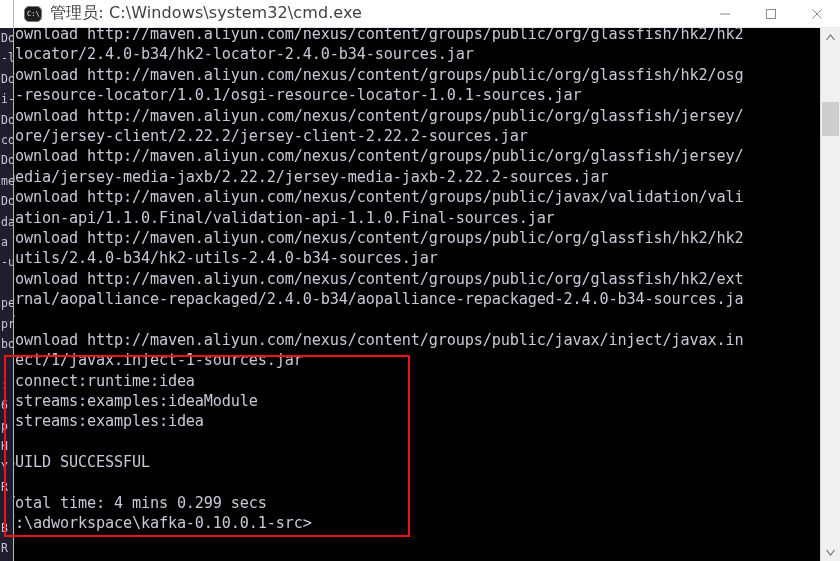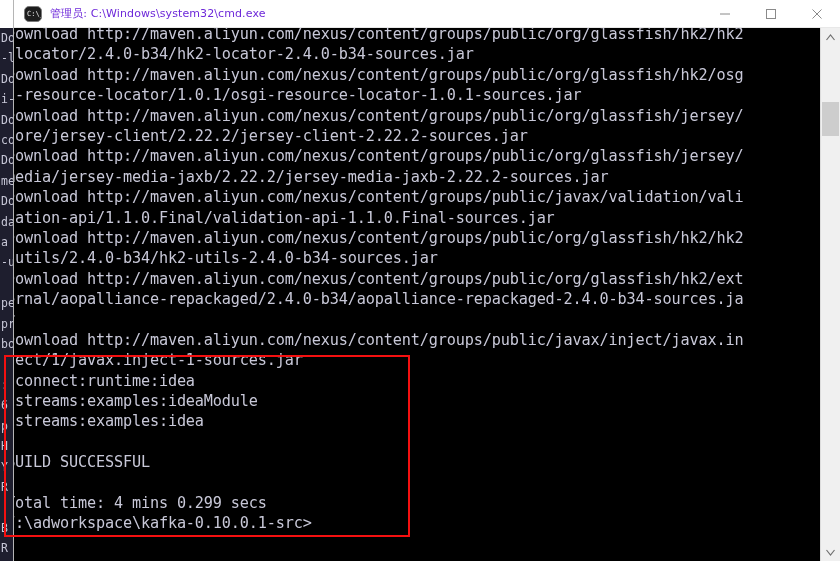--- a/index.html
+++ b/index.html
@@ -77,22 +77,22 @@
     color: #e6e6e6;
     font-family: "DejaVu Sans Mono", monospace;
     font-size: 7px;
     line-height: 14px;
     text-align: left;
     padding-left: 2px;
     overflow: hidden;
   }
   .tb-title {
     font-family: "DejaVu Sans", "Liberation Sans", sans-serif;
-    font-size: 11px;
-    color: #6d28d9;
+    font-size: 16px;
+    color: #404040;
     white-space: nowrap;
     letter-spacing: 0.1px;
   }
   .tb-spacer { flex: 1 1 auto; }
   .tb-btns { display: flex; height: 28px; }
   .tb-btn {
     width: 46px; height: 28px;
     display: flex; align-items: center; justify-content: center;
     color: #8a8a8a;
   }

